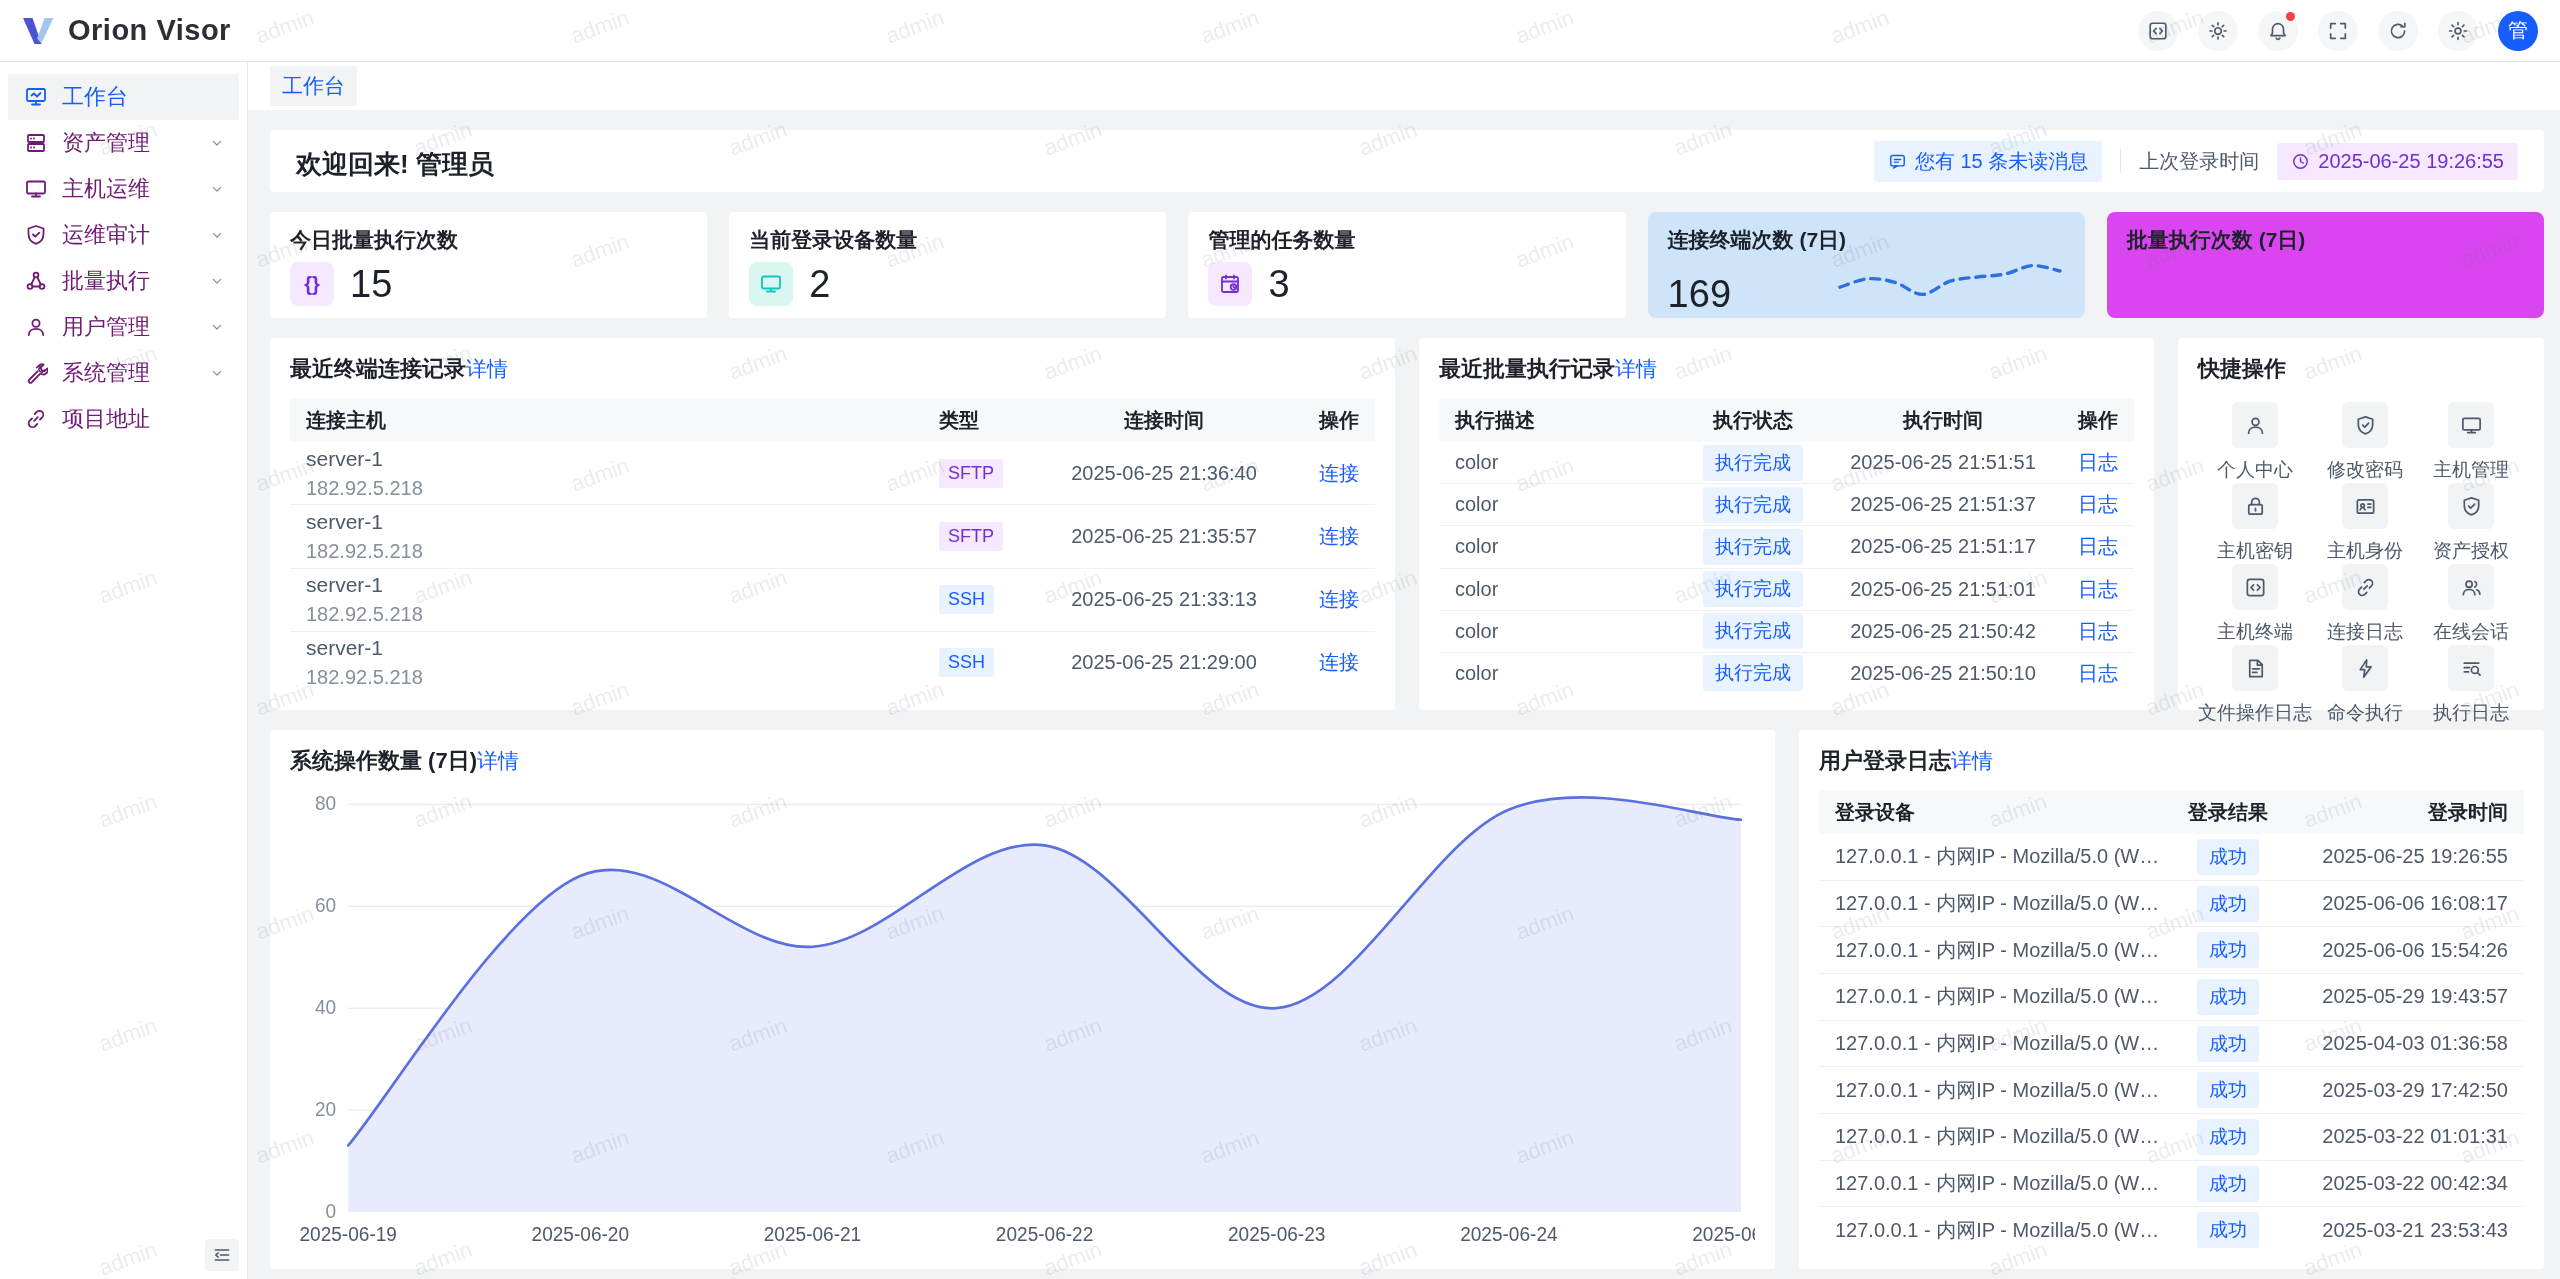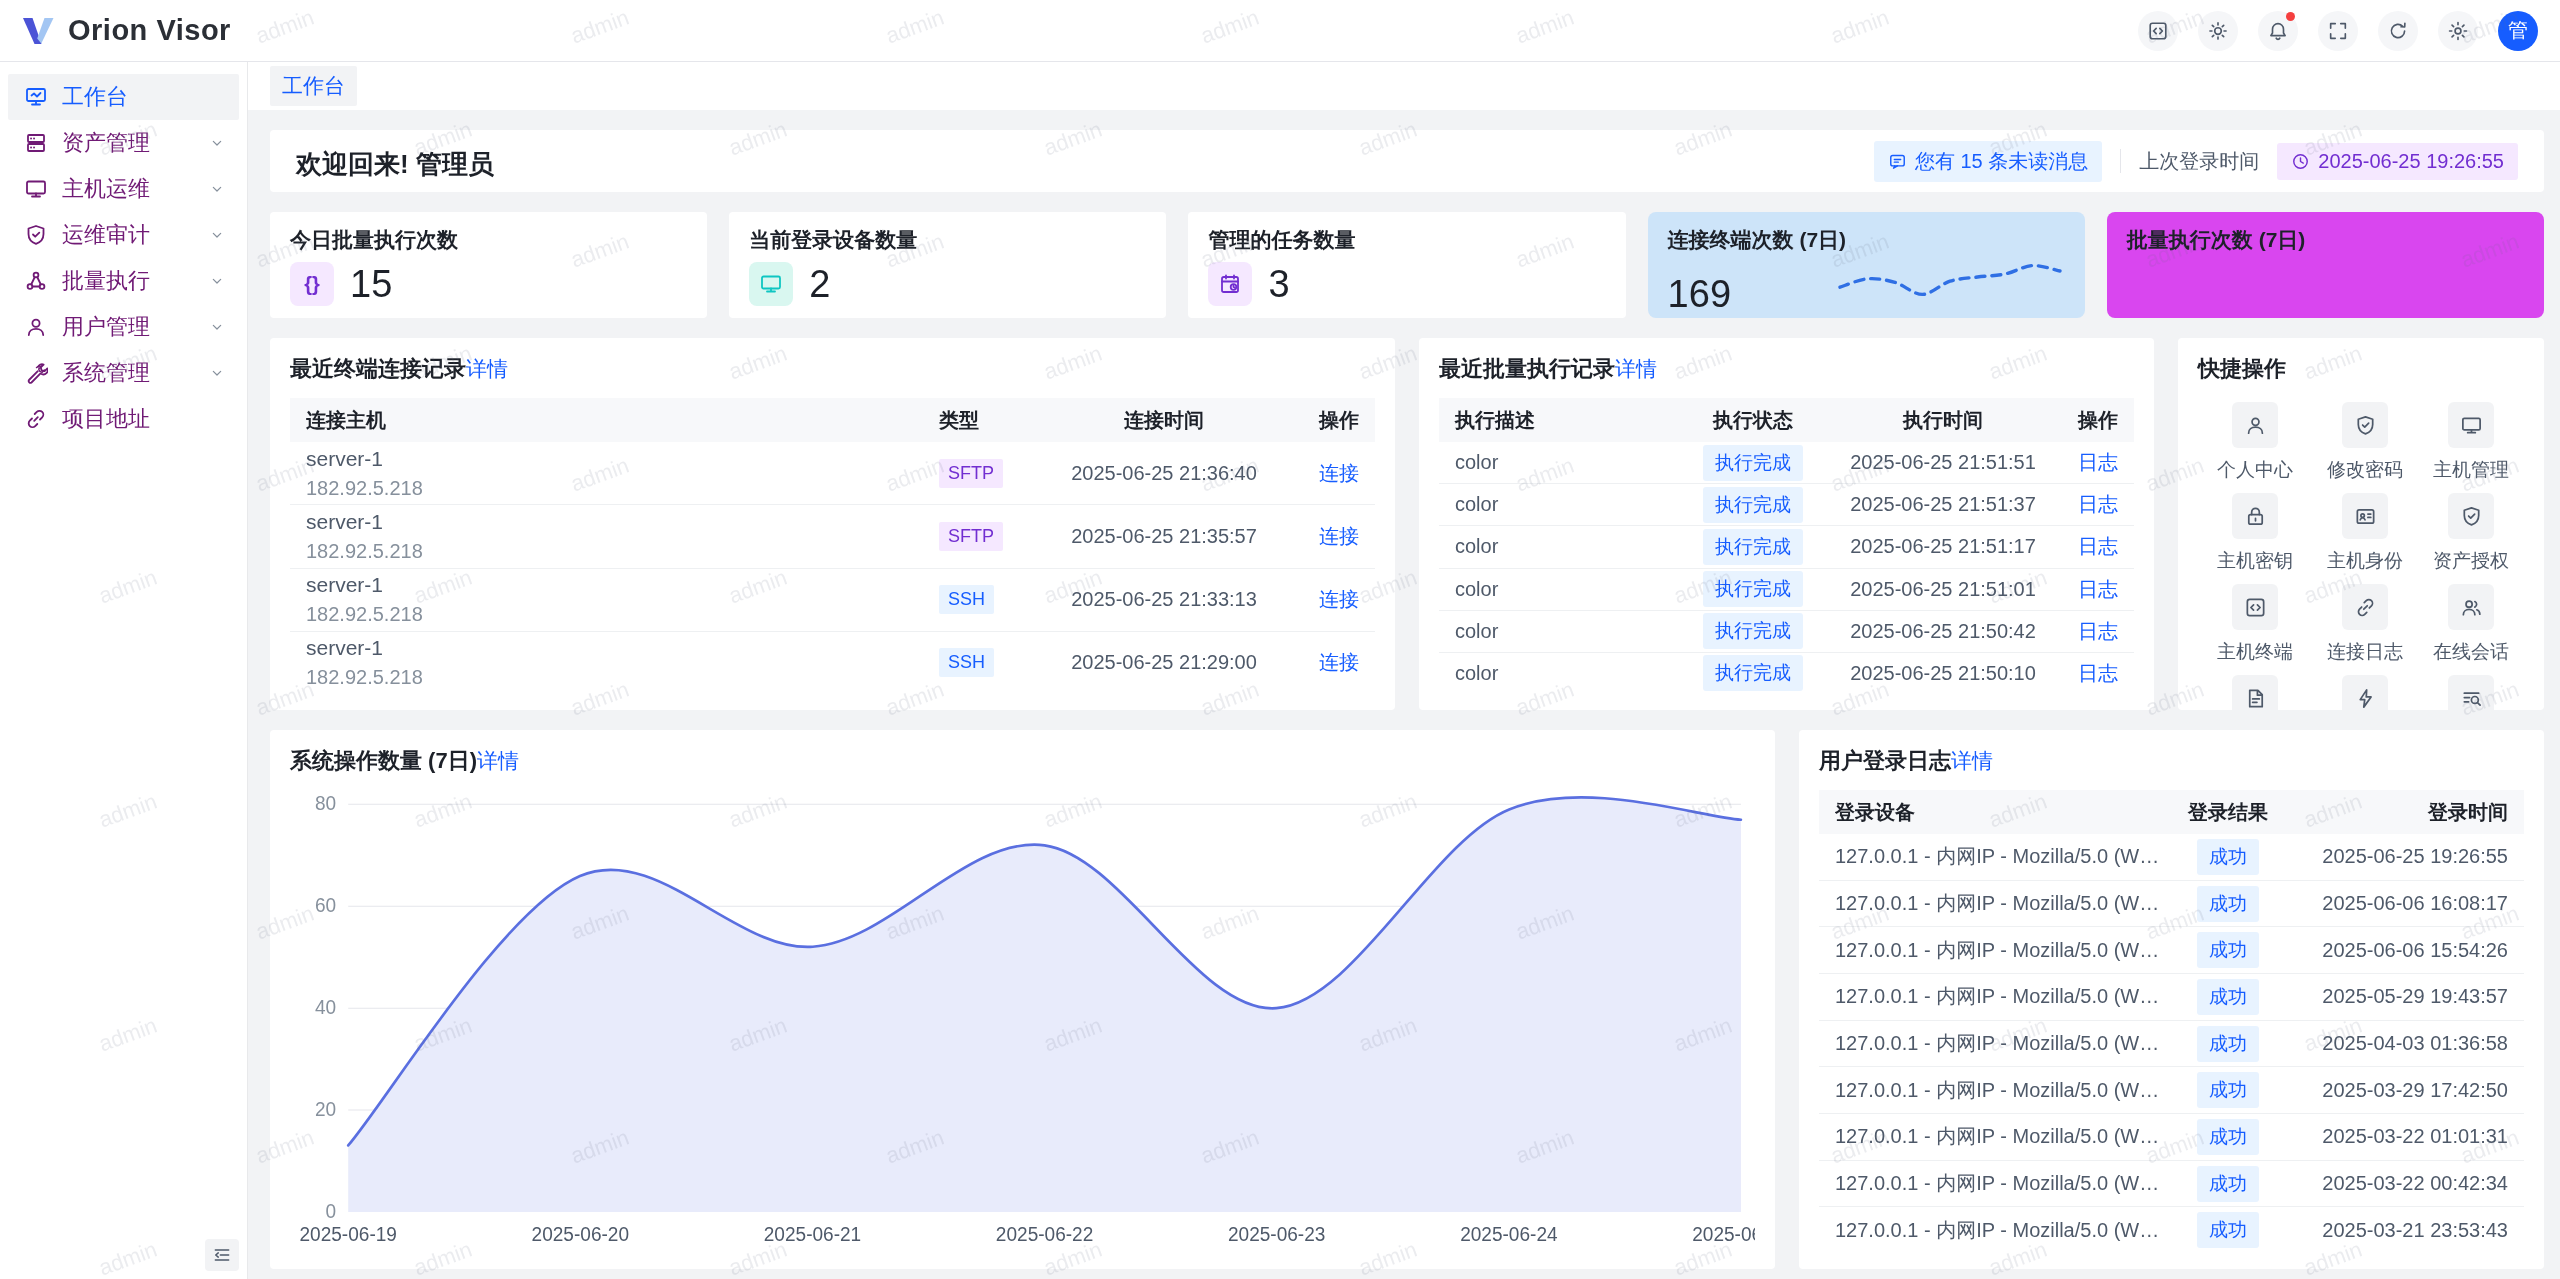--- a/index.html
+++ b/index.html
@@ -80,21 +80,21 @@
   .link { color:#165dff; cursor:pointer; }
   .col-desc { flex:1; min-width:0; }
   .col-status { width:150px; flex:none; text-align:center; }
   .col-etime { width:230px; flex:none; text-align:center; }
   .col-eact { width:60px; flex:none; text-align:right; }
   .status-tag { display:inline-block; background:#e8f3ff; color:#165dff; font-size:19px; padding:5px 12px; border-radius:3px; }
 
   .panel-terminal { width:1125px; flex:none; }
   .panel-batch { width:735px; flex:none; }
   .panel-quick { flex:1; }
-  .quick-grid { flex:1; display:grid; grid-template-columns:repeat(3,1fr); row-gap:10px; padding-top:4px;text-align:center; }
+  .quick-grid { flex:1; display:grid; grid-template-columns:repeat(3,1fr); padding-top:4px;text-align:center; }
   .quick-item { display:flex; flex-direction:column; align-items:center; justify-content:flex-start; cursor:pointer; }
   .quick-tile { width:46px; height:46px; border-radius:6px; background:#f2f3f5; color:#4e5969; display:flex; align-items:center; justify-content:center; }
   .quick-tile svg { width:23px; height:23px; }
   .quick-label { margin-top:9px; font-size:19px; color:#4e5969; white-space:nowrap; }
 
   
   .bottom-row { flex:1; display:flex; gap:24px; min-height:0; }
   .panel-chart { flex:1; min-width:0; }
   .chart-body { flex:1; min-height:0; position:relative; }
   .panel-login { width:745px; flex:none; }

